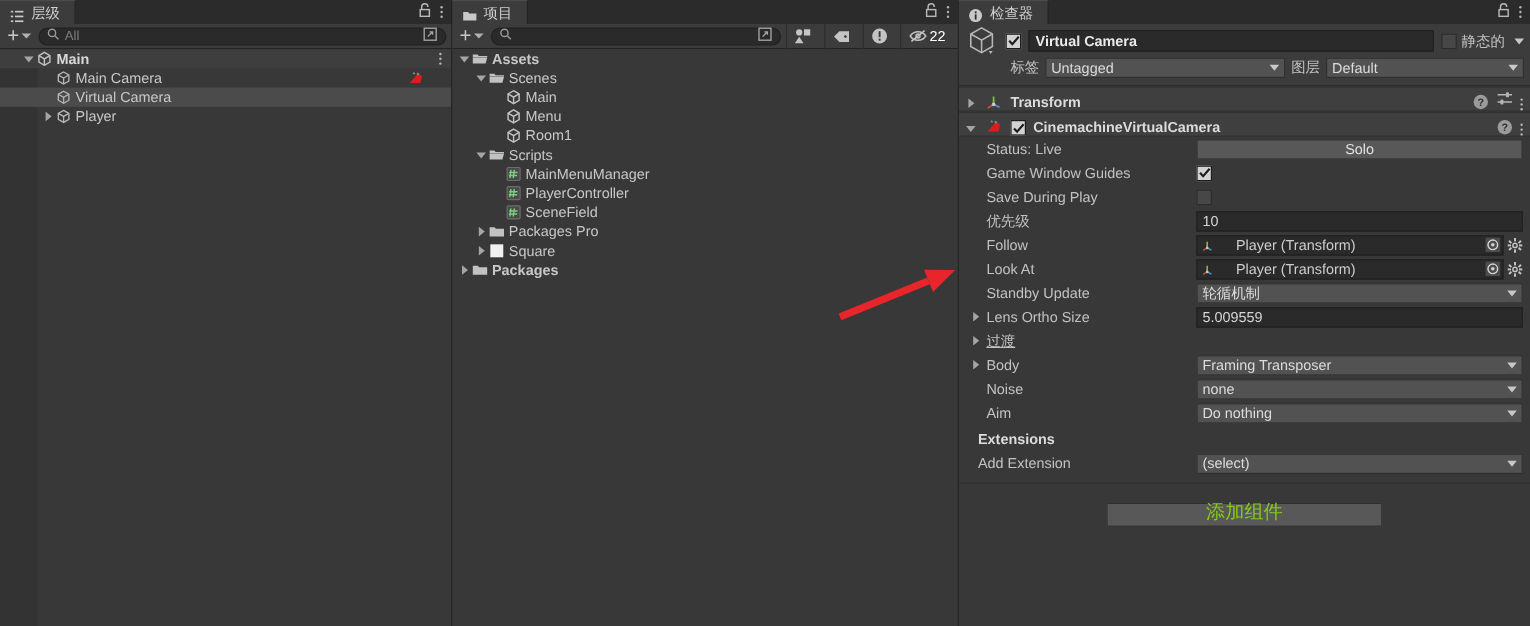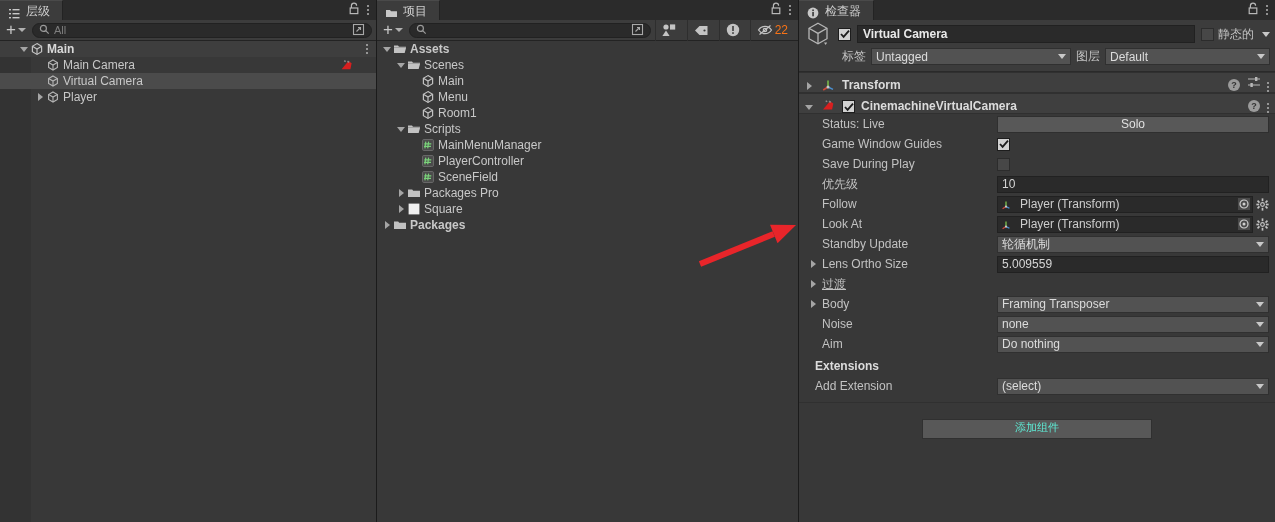--- a/index.html
+++ b/index.html
@@ -111,36 +111,36 @@
   .solo-btn {
     flex: 1 1 auto; height: 17px; background: #585858; border: 1px solid #2f2f2f;
     display: flex; align-items: center; justify-content: center; color: #e0e0e0; font-size: 12px;
   }
   .numfield {
     flex: 1 1 auto; height: 17px; background: #2a2a2a; border: 1px solid #212121;
     color: #d6d6d6; font-size: 12px; display: flex; align-items: center; padding: 1px 4px; min-width: 0;
   }
   .objfield {
     flex: 1 1 auto; height: 17px; background: #2a2a2a; border: 1px solid #212121;
-    display: flex; align-items: center; padding: 0 1px 0 2px; gap: 8px; min-width: 0;
+    display: flex; align-items: center; padding: 0 1px 0 2px; gap: 18px; min-width: 0;
     color: #cdcdcd; font-size: 12px;
   }
   .objfield .oftxt { flex: 1 1 auto; overflow: hidden; white-space: nowrap; }
   .dot-btn { width: 14px; height: 14px; flex: 0 0 14px; }
   .gear-btn { width: 13px; height: 13px; flex: 0 0 13px; margin-left: 3px; }
   .sect-title { height: 22px; display: flex; align-items: flex-end; padding: 0 0 3px 16px; font-weight: bold; color: #dcdcdc; font-size: 12px; }
   .comp-foot { border-bottom: 1px solid #303030; margin-top: 6px; }
   .addcomp-wrap { display: flex; justify-content: center; padding-top: 16px; }
   .addcomp {
     width: 230px; height: 20px; background: #585858; border: 1px solid #303030;
-    display: flex; align-items: flex-start; justify-content: center; color: #5eead4; font-size: 11px;
+    display: flex; align-items: flex-end; justify-content: center; color: #84cc16; font-size: 16px;
   }
 
   .arrow-overlay { position: absolute; left: 0; top: 0; width: 1275px; height: 522px; pointer-events: none; }
-  .badge-count { color: #f97316; font-size: 12px; margin-left: 2px; }
+  .badge-count { color: #ffffff; font-size: 12px; margin-left: 2px; }
 </style>
 </head>
 <body>
 
 <div id="app">
 
   <div class="panel" id="hierarchy">
     <div class="tabbar">
       <div class="tab">
         <span class="tabico">

